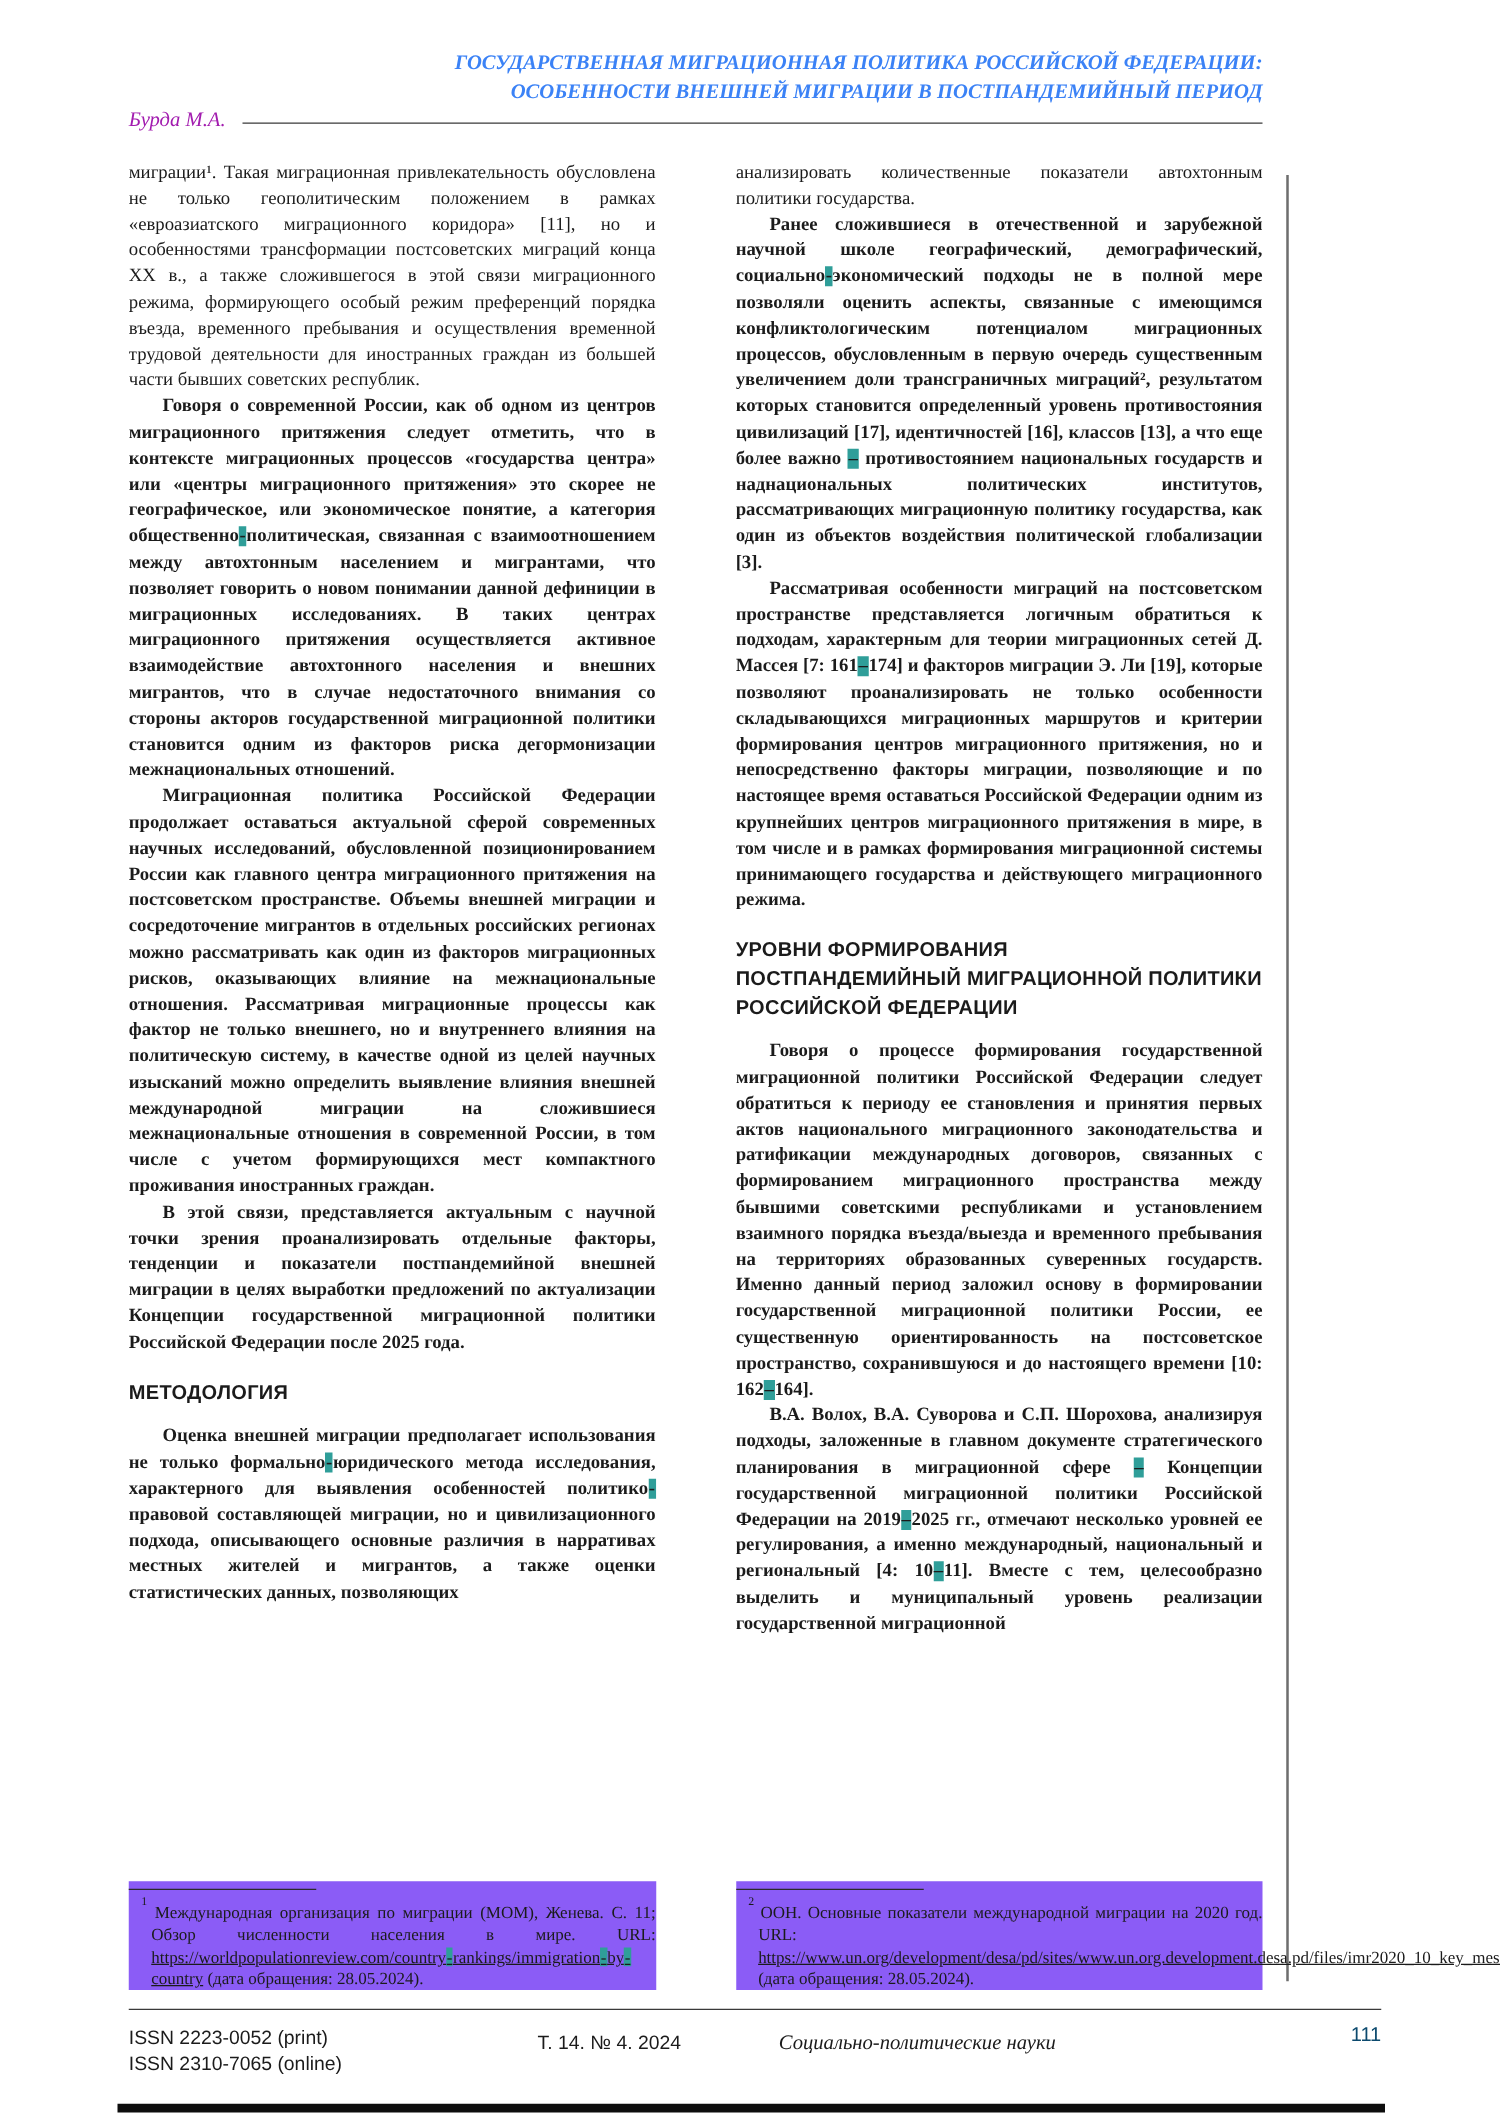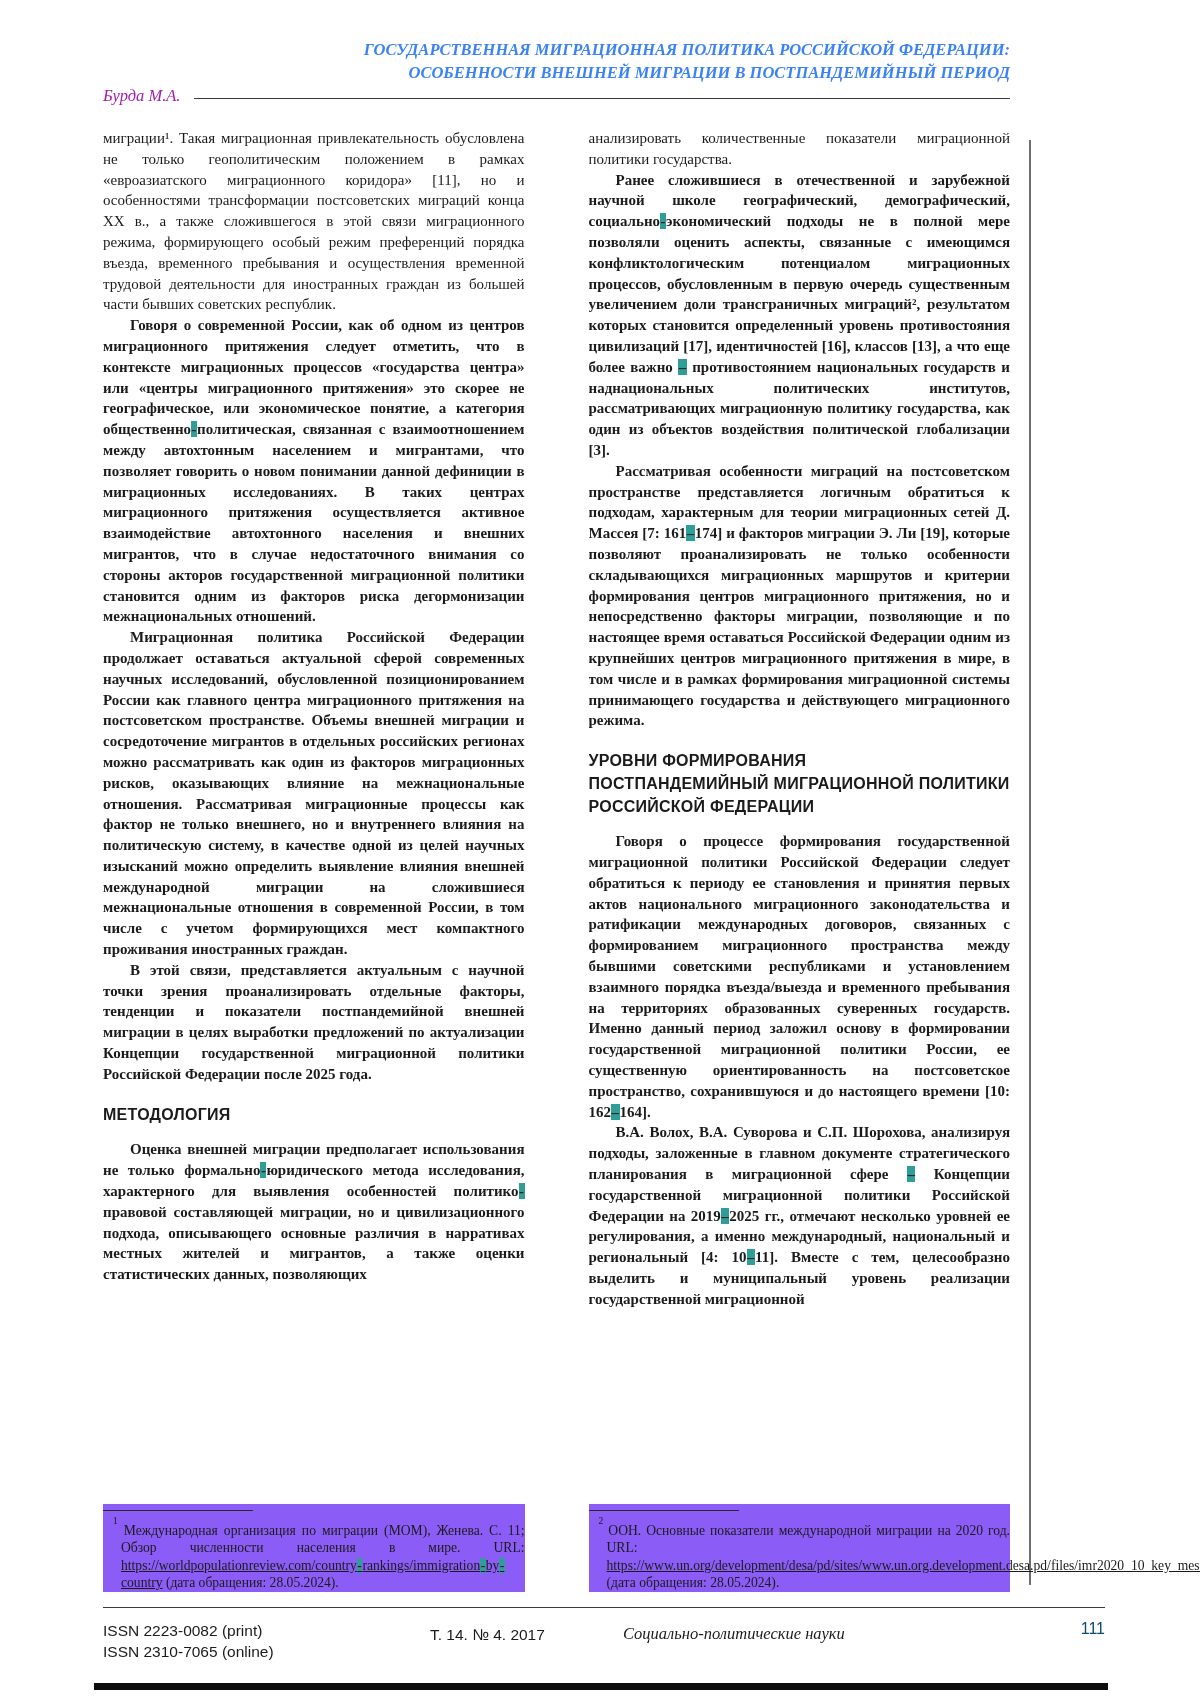--- a/index.html
+++ b/index.html
@@ -114,21 +114,21 @@
         <p class="body indent hl-scope" lang="ru">Оценка внешней миграции предполагает использования не только формально<span class="hl">-</span>юридического метода исследования, характерного для выявления особенностей политико<span class="hl">-</span>правовой составляющей миграции, но и цивилизационного подхода, описывающего основные различия в нарративах местных жителей и мигрантов, а также оценки статистических данных, позволяющих</p>
       </div>
       <div class="fn-block">
         <div class="fn-rule"></div>
         <p class="footnote hl-scope" lang="ru"><sup class="fnref">1</sup> <span>Международная организация по миграции (МОМ), Женева. С. 11; Обзор численности населения в мире. URL: </span><span class="url">https://worldpopulationreview.com/country<span class="hl">-</span>rankings/immigration<span class="hl">-</span>by<span class="hl">-</span>country</span><span> (дата обращения: 28.05.2024).</span></p>
       </div>
     </div>
 
     <div class="col">
       <div class="col-body">
-        <p class="body hl-scope" lang="ru">анализировать количественные показатели миграционной политики государства.</p>
+        <p class="body hl-scope" lang="ru">анализировать количественные показатели автохтонным политики государства.</p>
         <p class="body indent hl-scope" lang="ru">Ранее сложившиеся в отечественной и зарубежной научной школе географический, демографический, социально<span class="hl">-</span>экономический подходы не в полной мере позволяли оценить аспекты, связанные с имеющимся конфликтологическим потенциалом миграционных процессов, обусловленным в первую очередь существенным увеличением доли трансграничных миграций², результатом которых становится определенный уровень противостояния цивилизаций [17], идентичностей [16], классов [13], а что еще более важно <span class="hl">–</span> противостоянием национальных государств и наднациональных политических институтов, рассматривающих миграционную политику государства, как один из объектов воздействия политической глобализации [3].</p>
         <p class="body indent hl-scope" lang="ru">Рассматривая особенности миграций на постсоветском пространстве представляется логичным обратиться к подходам, характерным для теории миграционных сетей Д. Массея [7: 161<span class="hl">–</span>174] и факторов миграции Э. Ли [19], которые позволяют проанализировать не только особенности складывающихся миграционных маршрутов и критерии формирования центров миграционного притяжения, но и непосредственно факторы миграции, позволяющие и по настоящее время оставаться Российской Федерации одним из крупнейших центров миграционного притяжения в мире, в том числе и в рамках формирования миграционной системы принимающего государства и действующего миграционного режима.</p>
         <h2 class="section-heading">
           <div>УРОВНИ ФОРМИРОВАНИЯ</div>
           <div>ПОСТПАНДЕМИЙНЫЙ МИГРАЦИОННОЙ ПОЛИТИКИ</div>
           <div>РОССИЙСКОЙ ФЕДЕРАЦИИ</div>
         </h2>
         <p class="body indent hl-scope" lang="ru">Говоря о процессе формирования государственной миграционной политики Российской Федерации следует обратиться к периоду ее становления и принятия первых актов национального миграционного законодательства и ратификации международных договоров, связанных с формированием миграционного пространства между бывшими советскими республиками и установлением взаимного порядка въезда/выезда и временного пребывания на территориях образованных суверенных государств. Именно данный период заложил основу в формировании государственной миграционной политики России, ее существенную ориентированность на постсоветское пространство, сохранившуюся и до настоящего времени [10: 162<span class="hl">–</span>164].</p>
         <p class="body indent hl-scope" lang="ru">В.А. Волох, В.А. Суворова и С.П. Шорохова, анализируя подходы, заложенные в главном документе стратегического планирования в миграционной сфере <span class="hl">–</span> Концепции государственной миграционной политики Российской Федерации на 2019<span class="hl">–</span>2025 гг., отмечают несколько уровней ее регулирования, а именно международный, национальный и региональный [4: 10<span class="hl">–</span>11]. Вместе с тем, целесообразно выделить и муниципальный уровень реализации государственной миграционной</p>
       </div>
@@ -138,23 +138,23 @@
       </div>
     </div>
 
   </div>
 
   <div class="change-bar"></div>
 
   <div class="footer-rule"></div>
   <div class="footer">
     <div class="f-issn">
-      <div>ISSN 2223-0082 (print)</div>
+      <div>ISSN 2223-0052 (print)</div>
       <div>ISSN 2310-7065 (online)</div>
     </div>
-    <div class="f-vol">Т. 14. № 4. 2017</div>
+    <div class="f-vol">Т. 14. № 4. 2024</div>
     <div class="f-journal">Социально-политические науки</div>
     <div class="f-page">111</div>
   </div>
 
   <div class="bottom-bar"></div>
 
 </div>
 
 </body></html>

